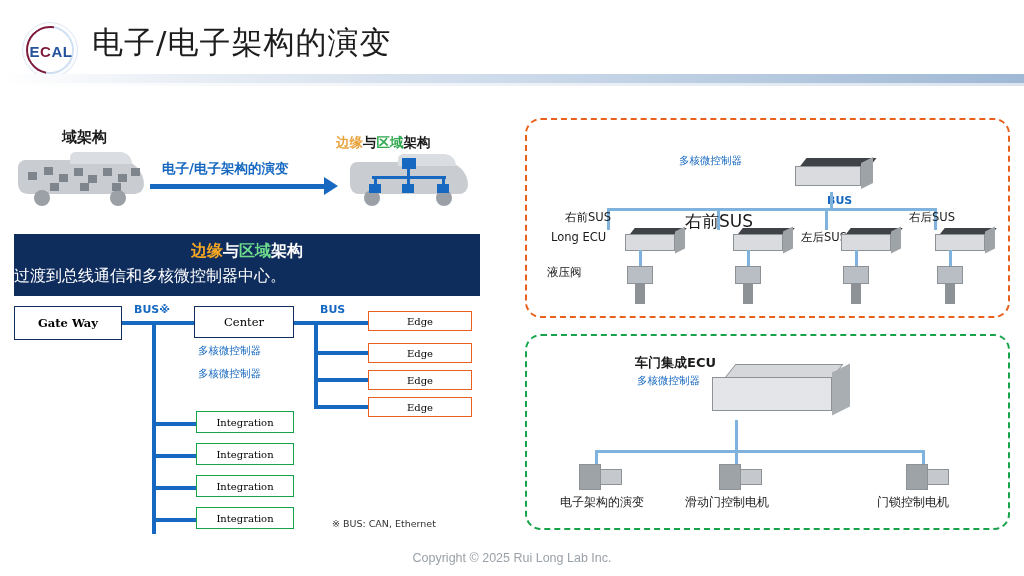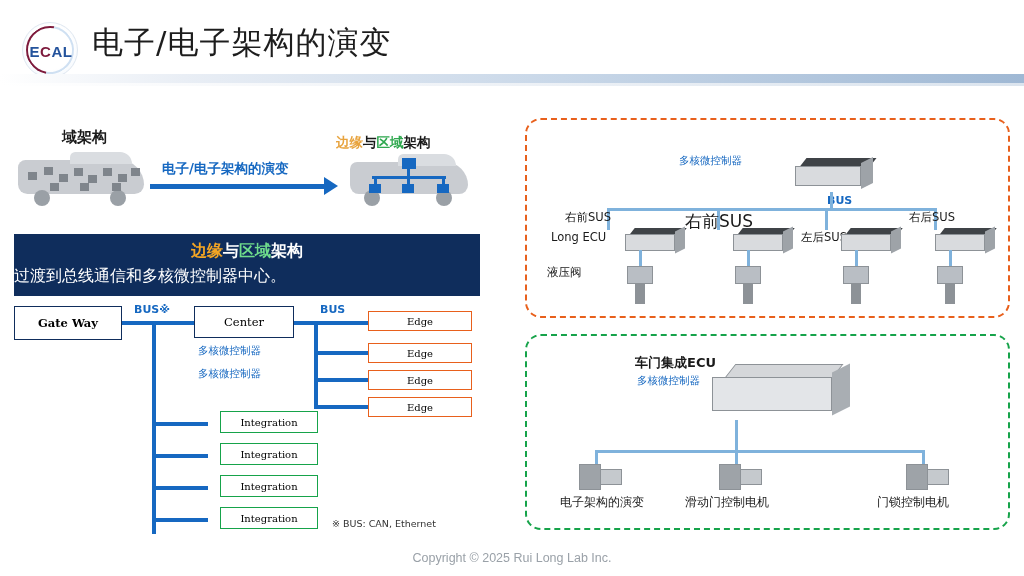--- a/index.html
+++ b/index.html
@@ -54,21 +54,21 @@
   .banner .l1 .o{color:#f5a623;}
   .banner .l1 .g{color:#6fdc8c;}
   .banner .l2{position:absolute;left:0;top:32px;width:466px;font-size:16px;
         font-family:"DejaVu Sans", sans-serif;color:#ffffff;}
 
   
   .box{position:absolute;background:#ffffff;box-sizing:border-box;display:flex;
        align-items:center;justify-content:center;font-family:"DejaVu Serif", serif;}
   .box-navy{border:1.5px solid #0f2d5c;}
   .box-orange{border:1.5px solid #e8601c;}
-  .box-green{border:1.5px solid #16a34a;margin-left:24px;}
+  .box-green{border:1.5px solid #16a34a;}
   .wire{position:absolute;background:#1668c1;}
   .wire-v{width:4px;}
   .wire-h{height:4px;}
   .note{position:absolute;font-family:"DejaVu Sans", mono;color:#333;font-size:9.5px;}
 
   
   .panel{position:absolute;box-sizing:border-box;border-radius:16px;}
   .panel-orange{border:2px dashed #e8601c;}
   .panel-green{border:2px dashed #16a34a;text-align:right;}
 

